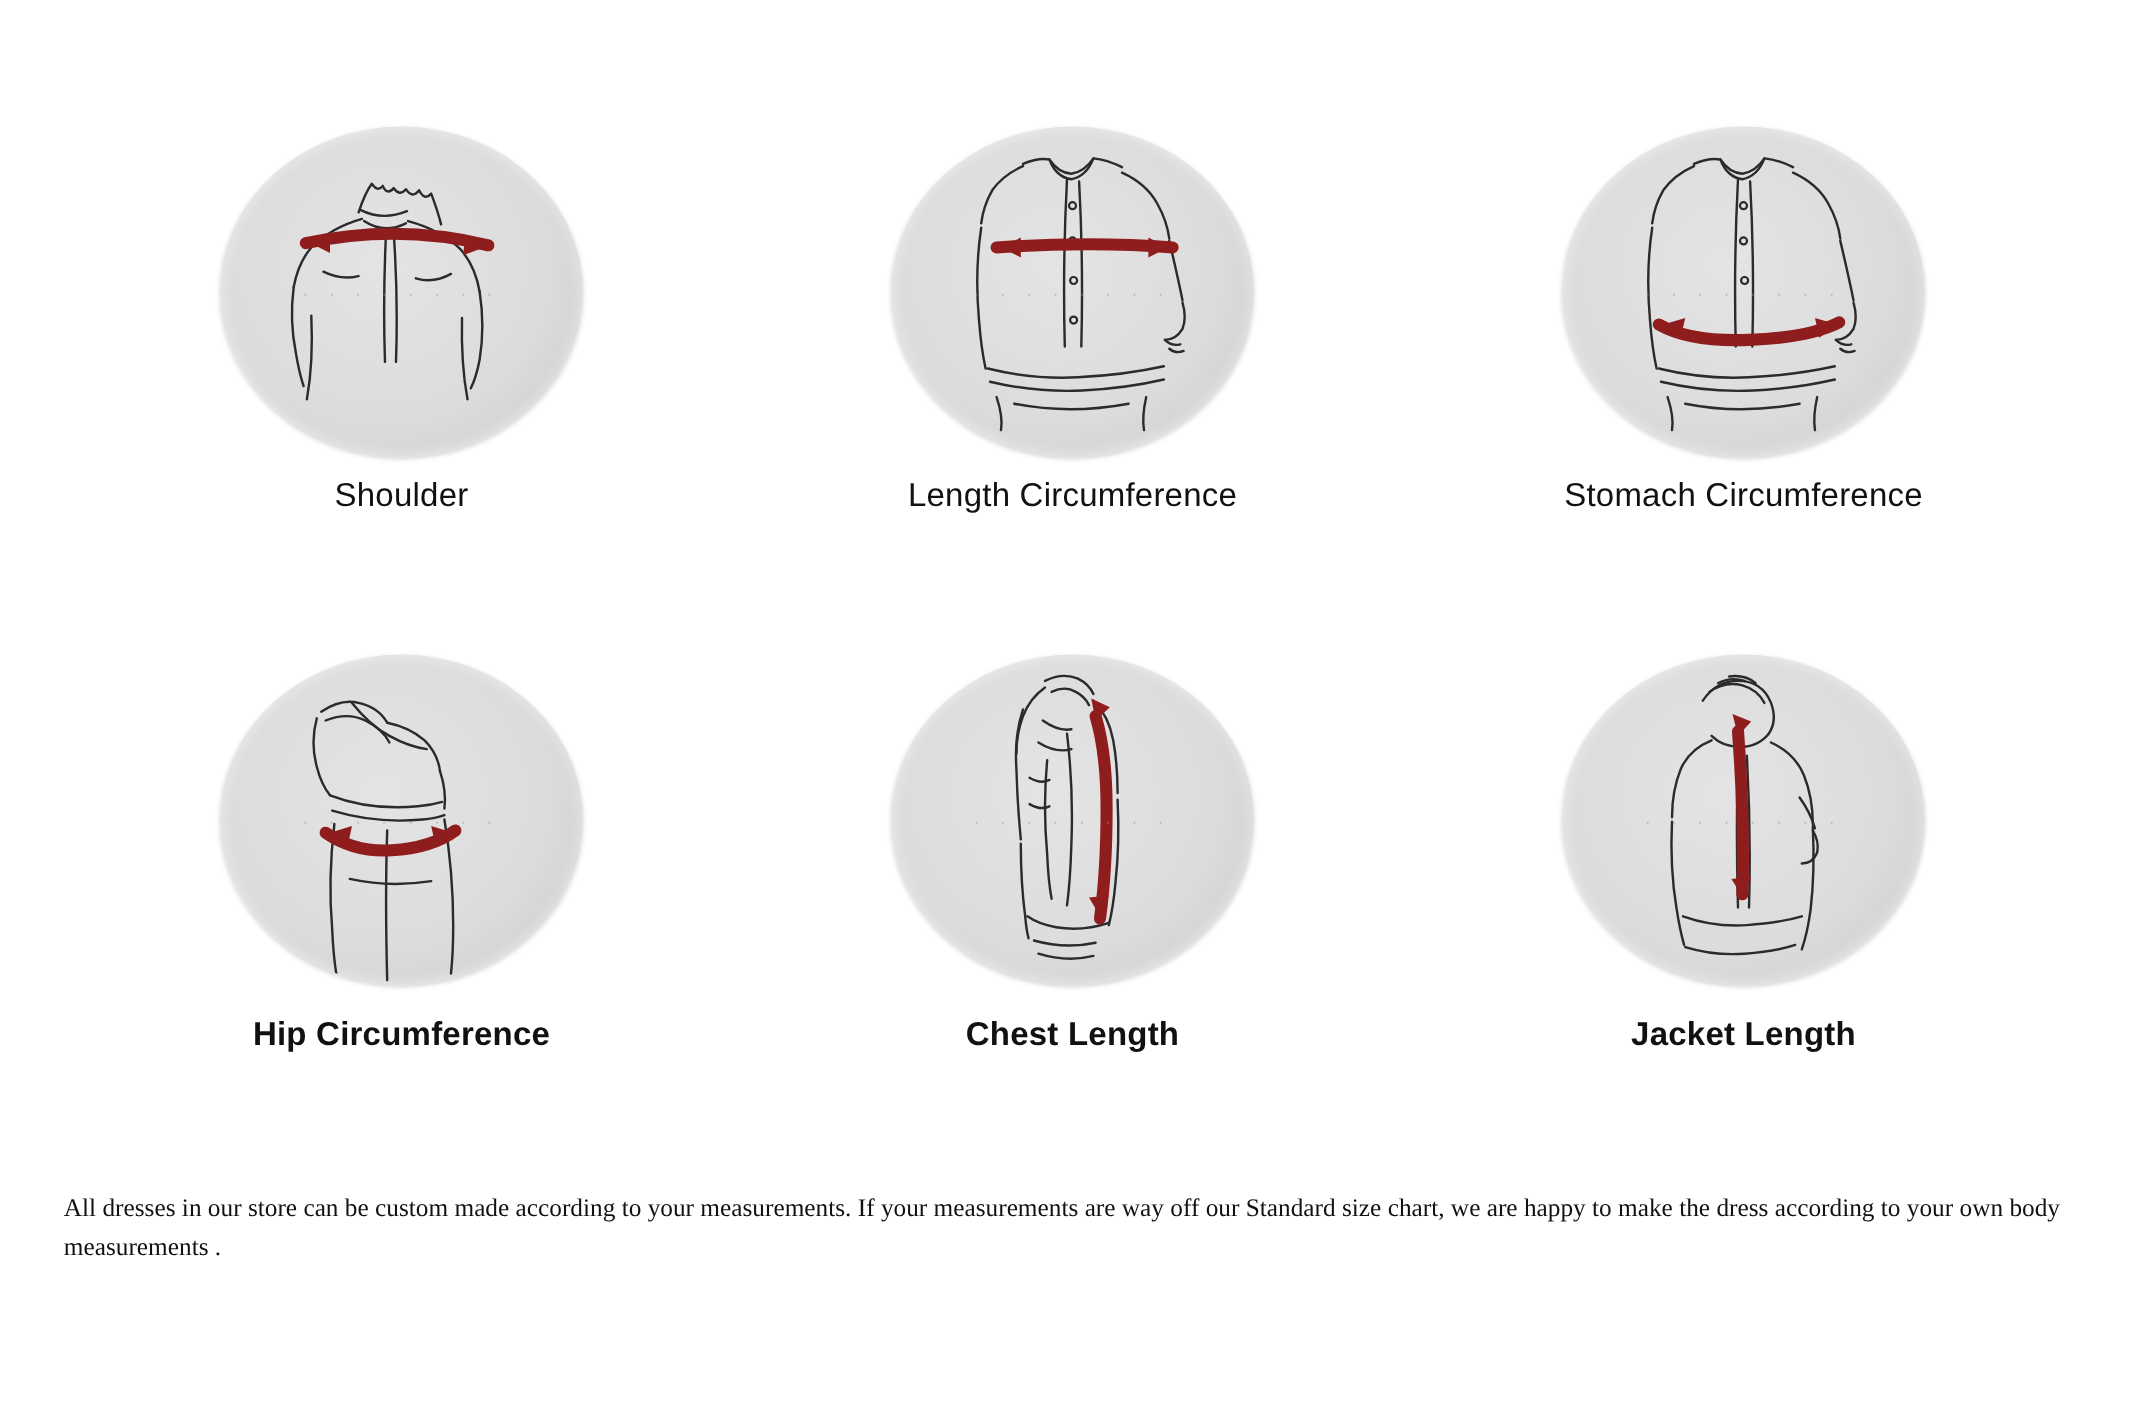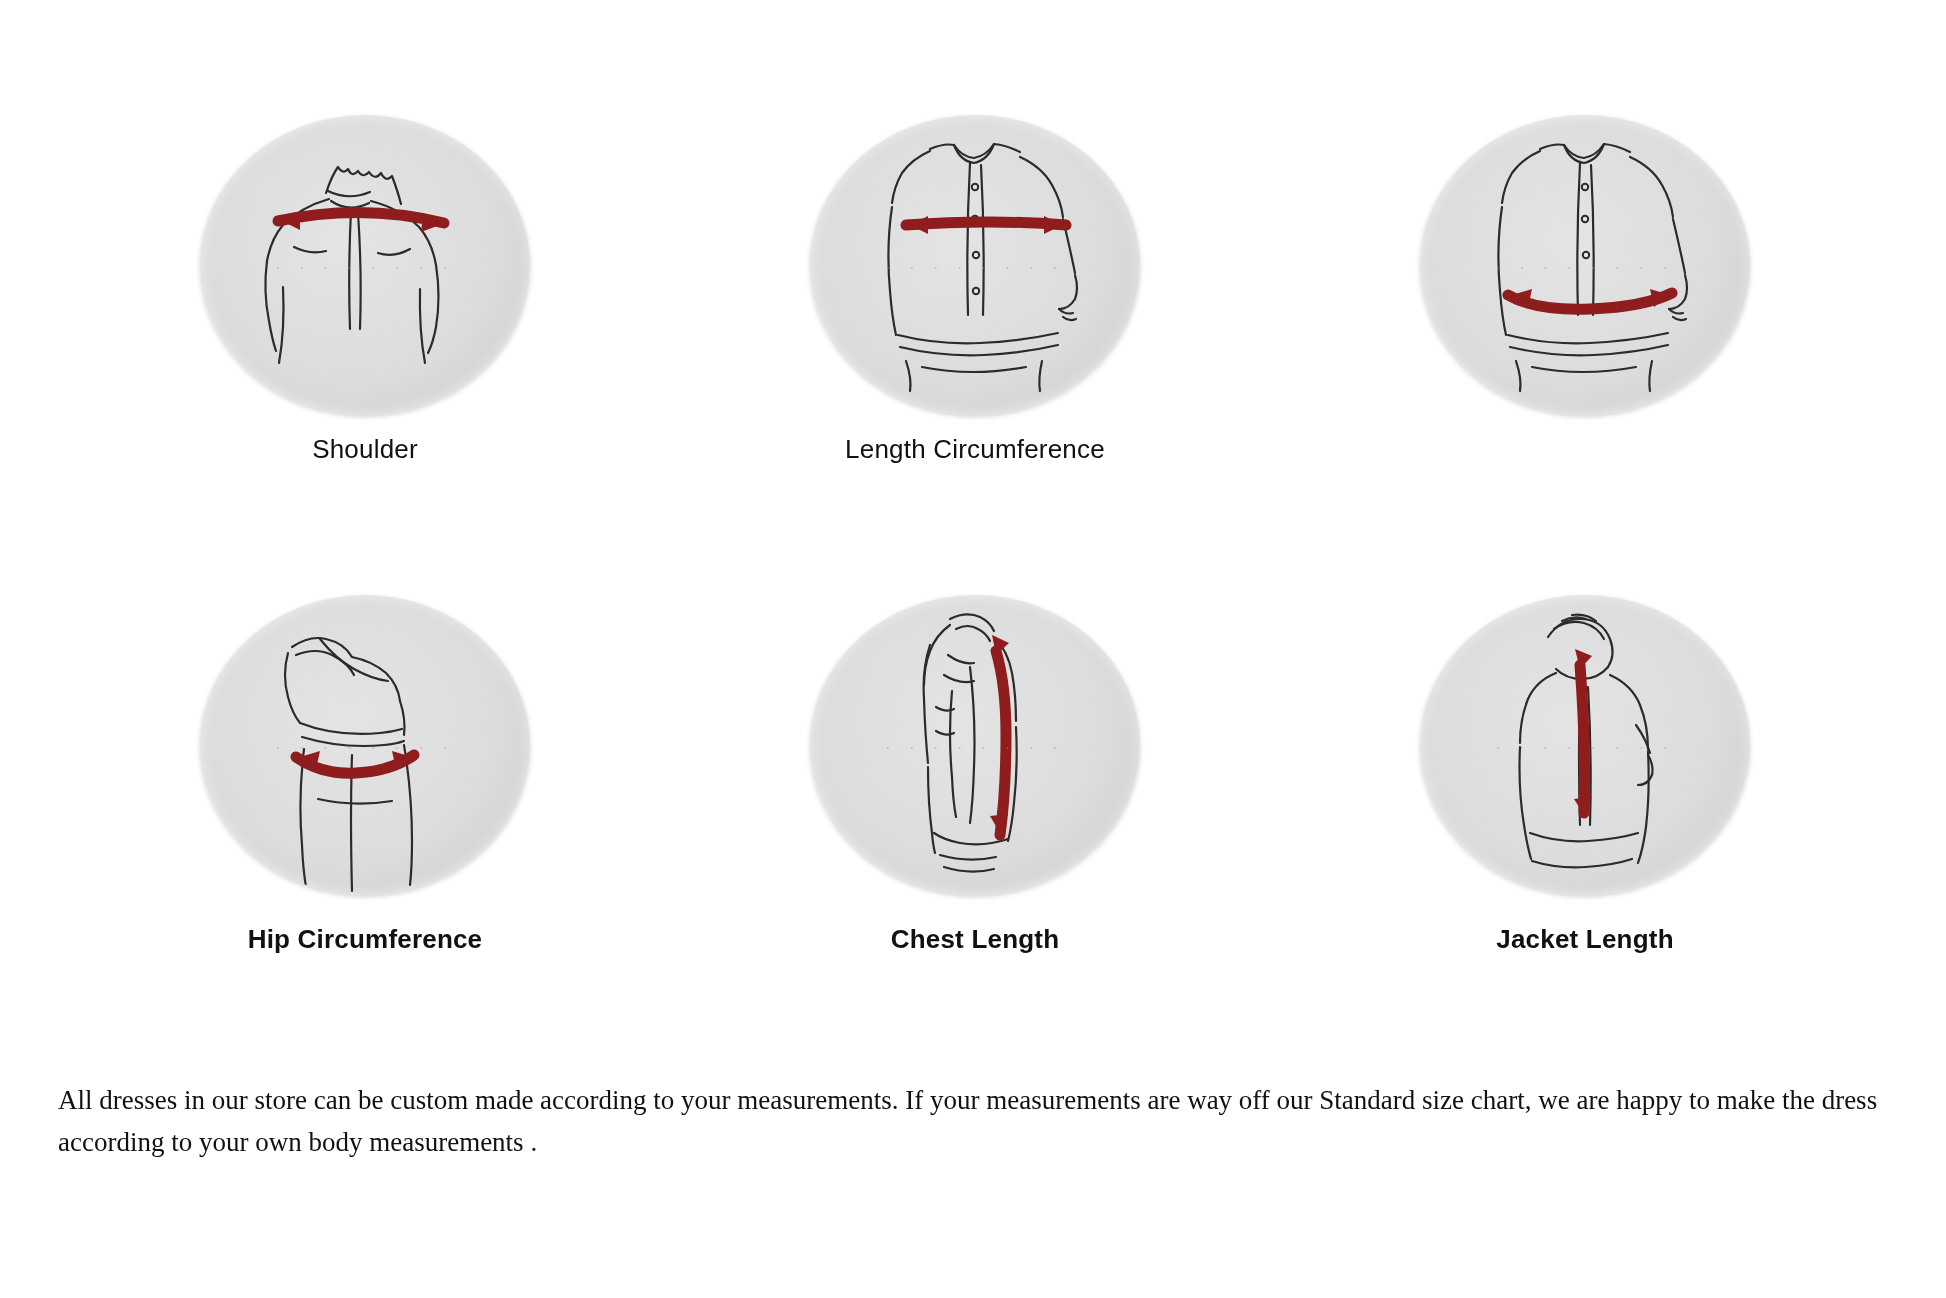--- a/index.html
+++ b/index.html
@@ -69,33 +69,33 @@
     text-align: center;
     font-size: 17px;
     letter-spacing: 7px;
     color: rgba(150,150,150,0.45);
     font-family: "Liberation Serif", serif;
     pointer-events: none;
     user-select: none;
   }
   .caption {
     margin-top: 14px;
-    font-size: 26px;
+    font-size: 30px;
     color: #111;
     font-family: "Liberation Sans", sans-serif;
     letter-spacing: 0.2px;
     text-align: left;
   }
   .footer {
     position: absolute;
     left: 58px;
     top: 1080px;
     width: 1830px;
     font-family: "Liberation Serif", serif;
-    font-size: 27px;
+    font-size: 23px;
     line-height: 1.55;
     color: #111;
   }
   
   .cell.r2 .caption { margin-top: 24px; font-weight: bold; }
 </style>
 </head>
 <body>
 
 <div id="guide">
@@ -202,20 +202,21 @@
             </g>
             <g>
               <path d="M88 180 q28 16 82 14 q54 -2 82 -16" fill="none" stroke="#8f1d1d" stroke-width="11" stroke-linecap="round"></path>
               <path d="M92 180 l20 -6 l-4 18 z" fill="#8f1d1d"></path>
               <path d="M250 180 l-20 -6 l4 18 z" fill="#8f1d1d"></path>
             </g>
           </svg>
           <div class="wm">· · · · · · · ·</div>
         </div>
       </div>
+      <div class="caption">Stomach Circumference</div>
     </div>
 
     <div class="cell r2">
       <div class="circle-wrap">
         <div class="circle">
           <svg viewBox="0 0 330 300">
             <g fill="none" stroke="#2b2b2b" stroke-width="2.2" stroke-linecap="round" stroke-linejoin="round">
               <path d="M92 52 q18 -12 34 -8 q18 4 26 18"></path>
               <path d="M96 60 q20 -8 36 0 q16 8 22 20"></path>
               <path d="M152 62 q20 4 34 16 q12 12 14 28"></path>

